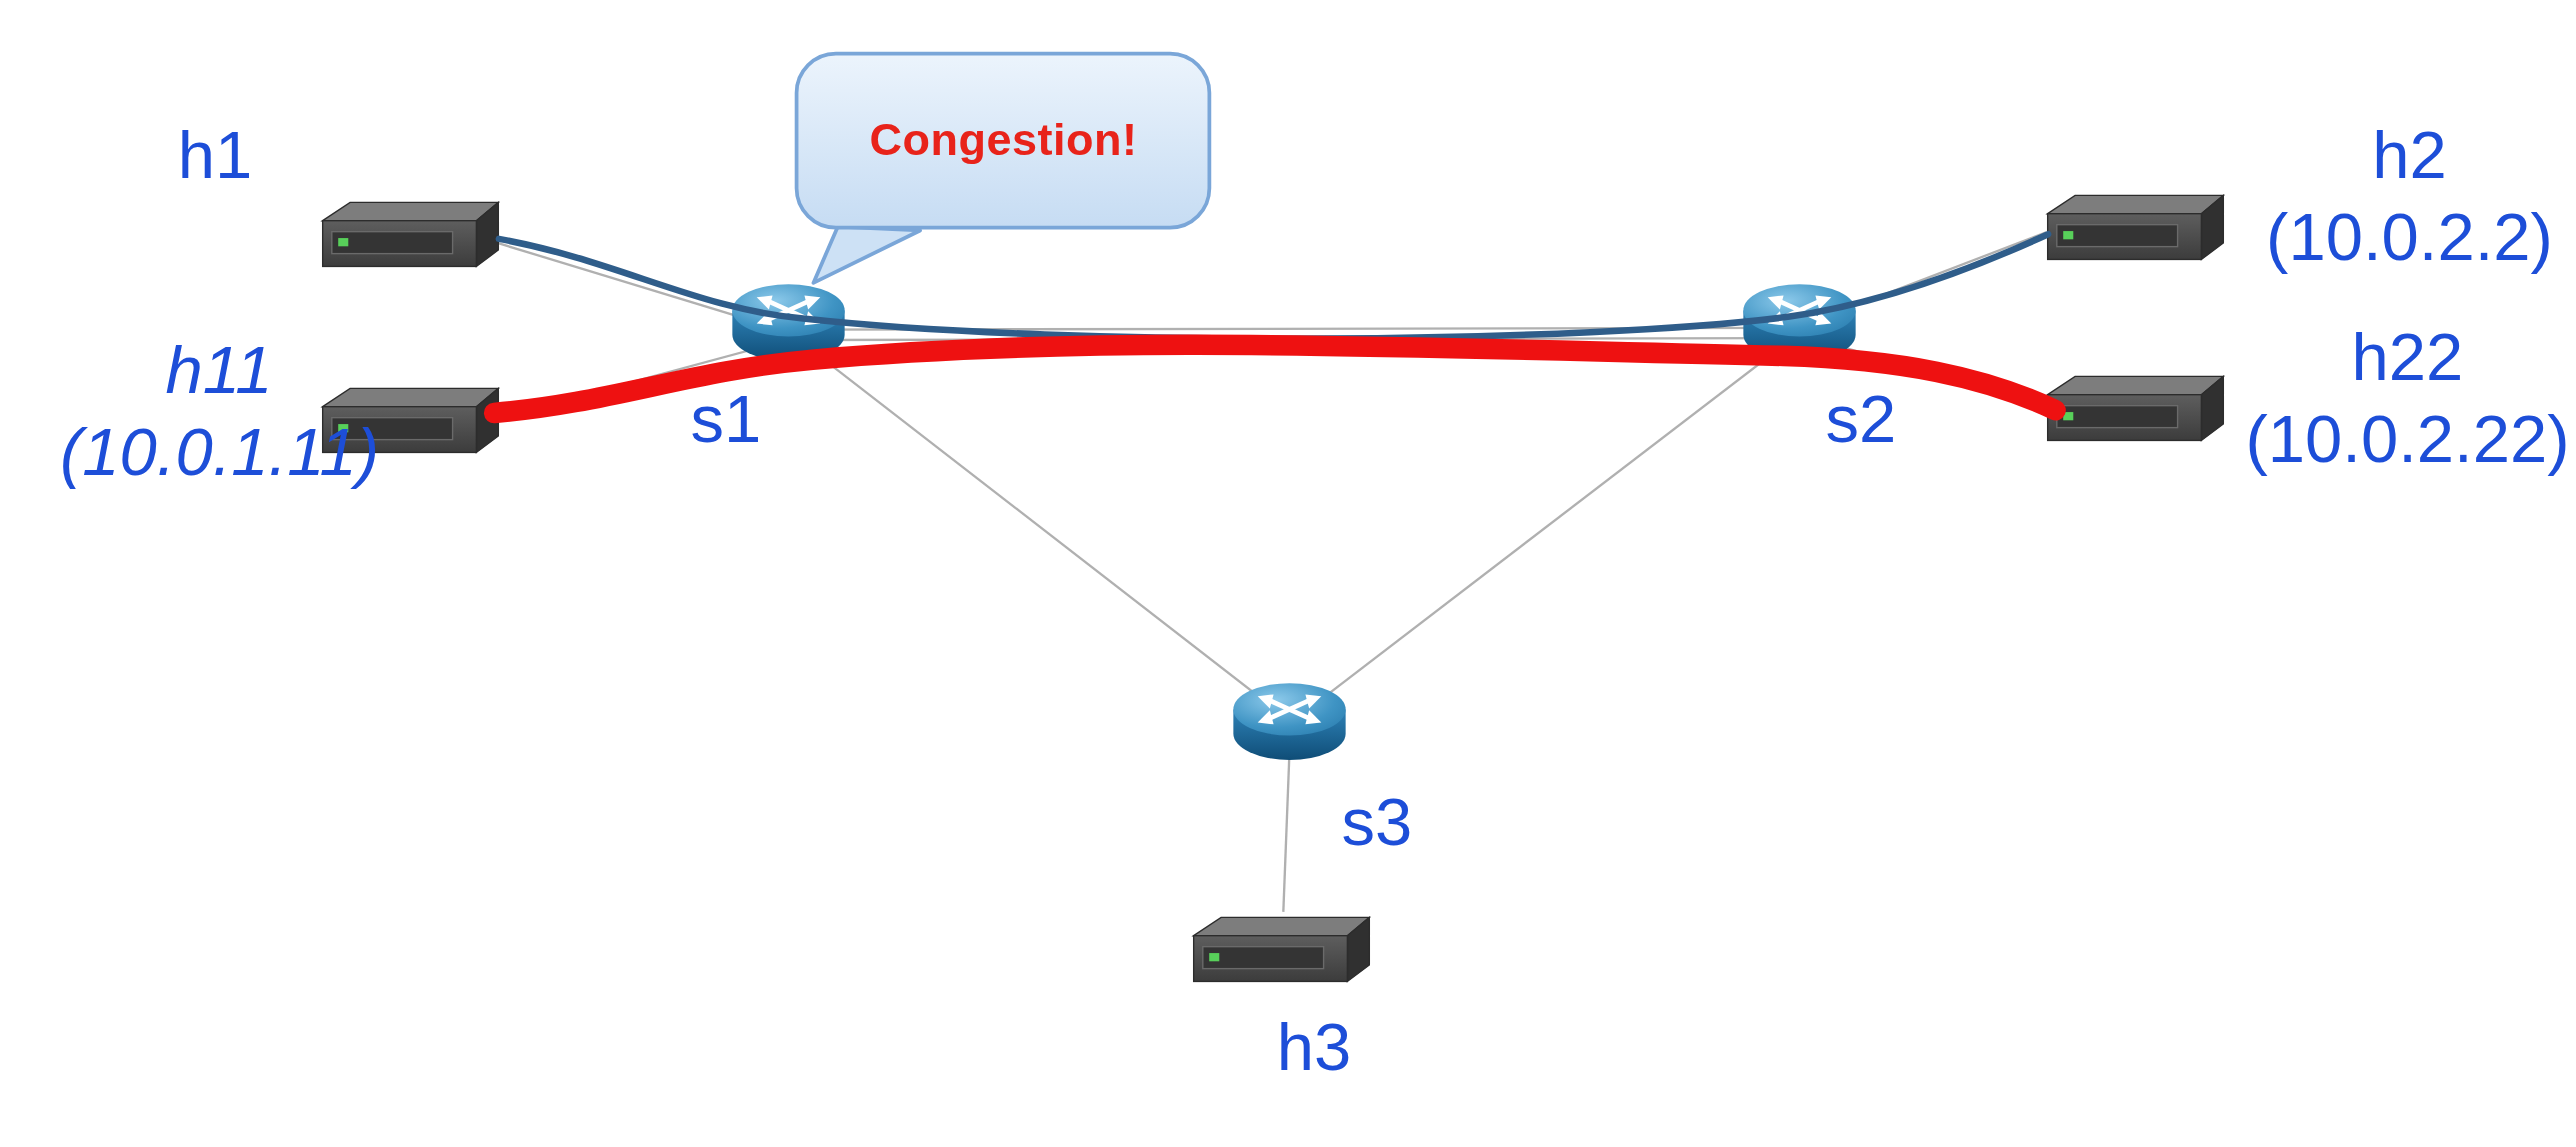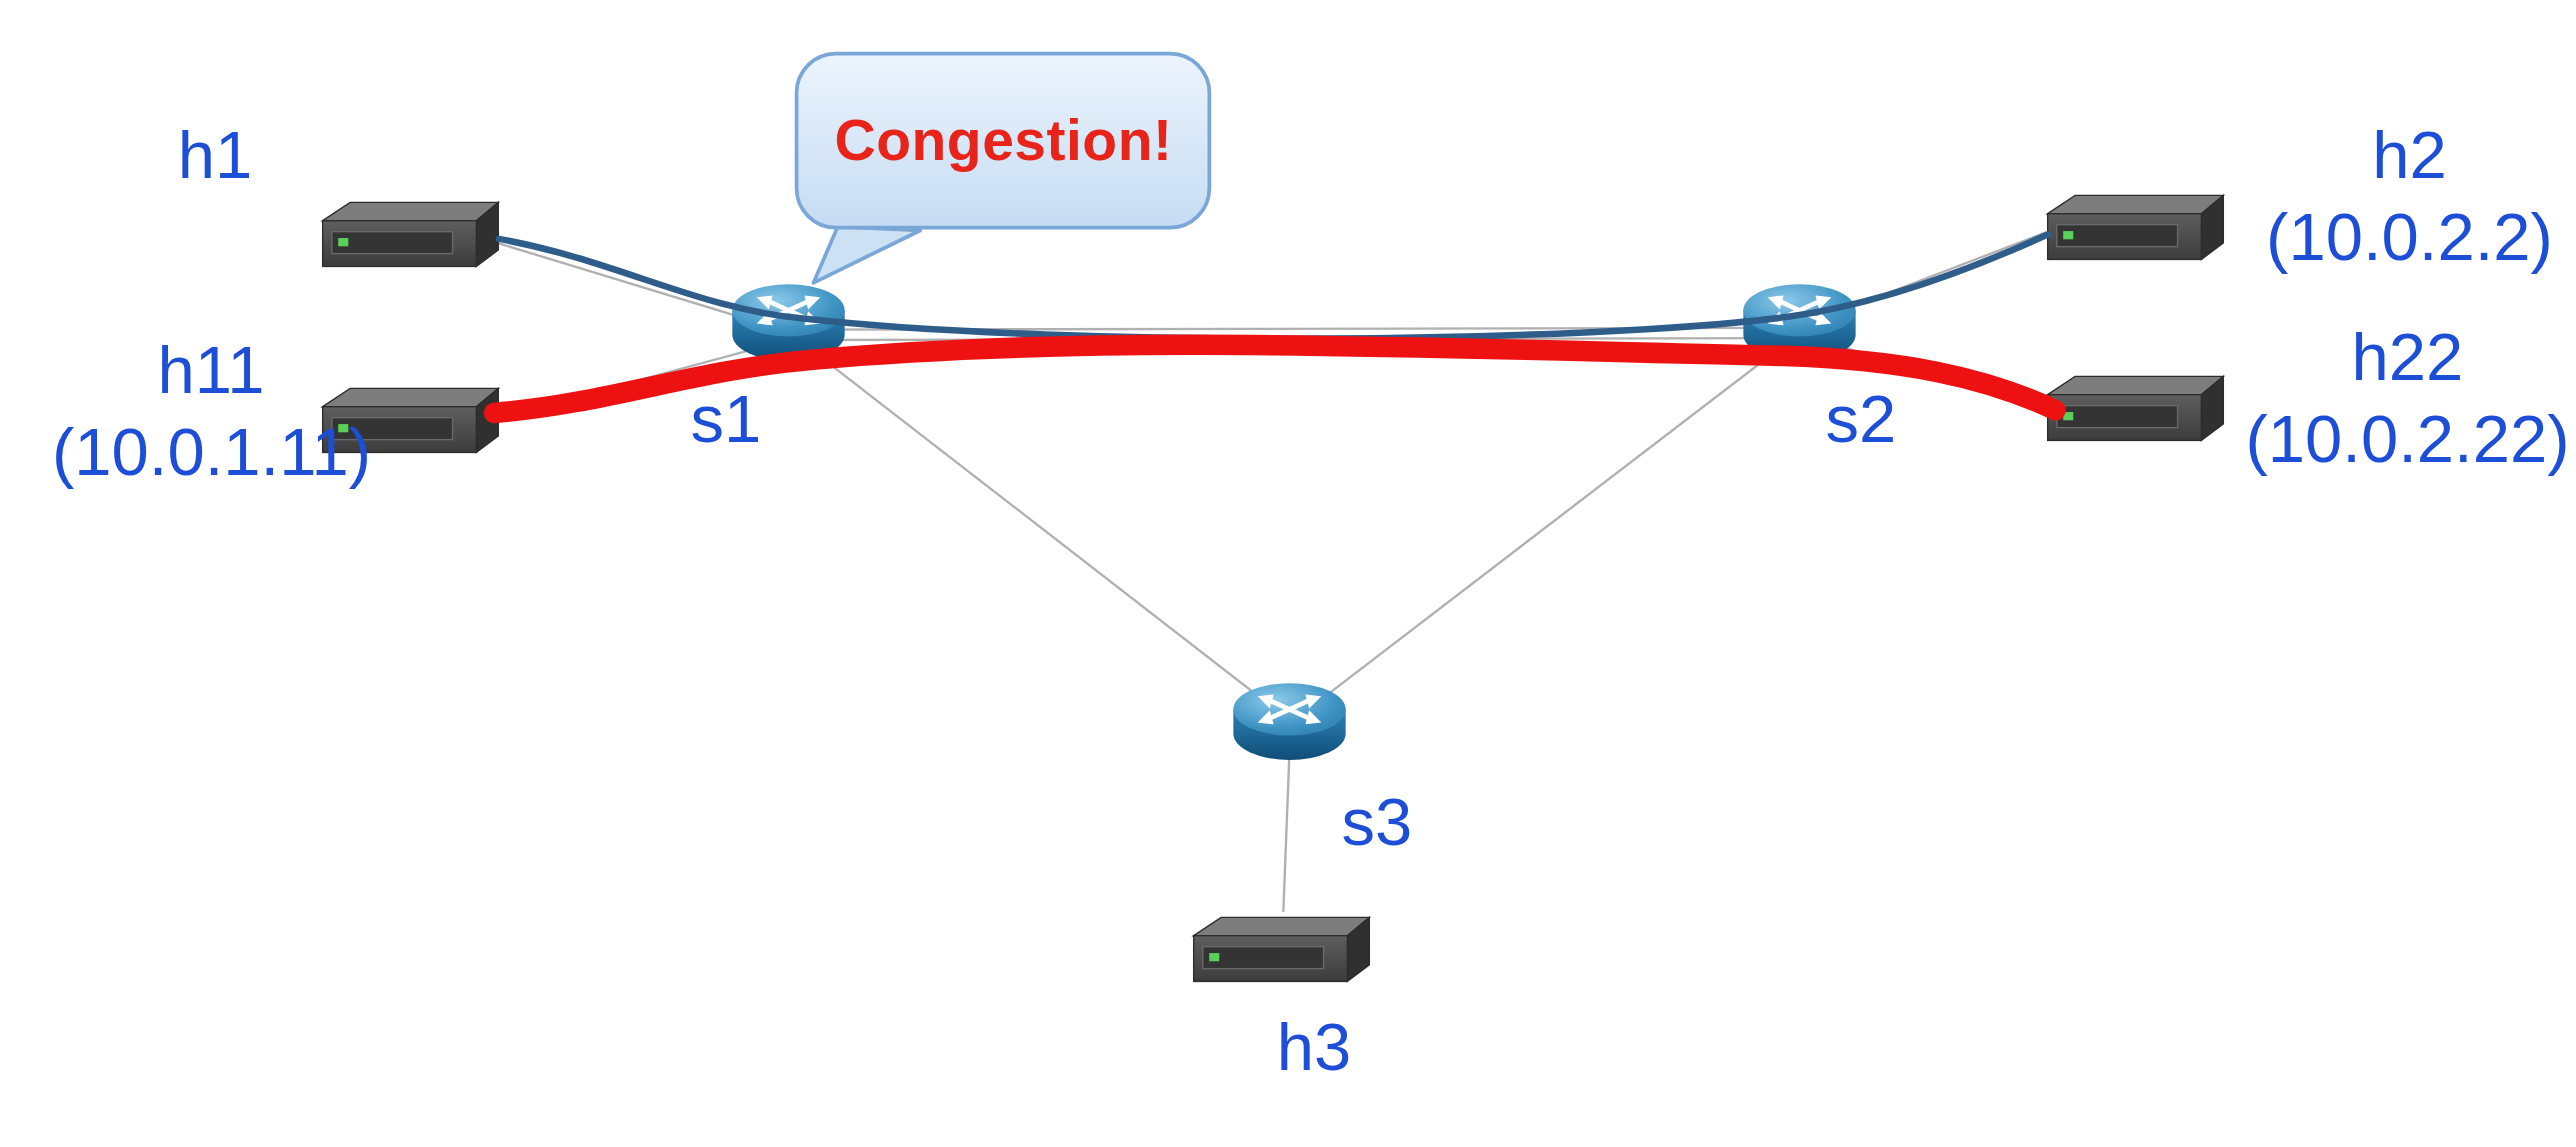--- a/index.html
+++ b/index.html
@@ -16,35 +16,35 @@
   #layer-flows{z-index:3;}
   .node-label{
     position:absolute;z-index:4;
     text-align:center;
     font-size:67px;line-height:1.22;color:#1d4ed8;
   }
   .callout-text{
     position:absolute;z-index:5;
     left:797px;top:53px;width:413px;height:174px;
     display:flex;align-items:center;justify-content:center;
-    font-size:57px;font-weight:bold;color:#e8231a;
+    font-size:45px;font-weight:bold;color:#e8231a;
     letter-spacing:0.5px;
   }
   
   #node-h1 {left:319px; top:195px;}
   #node-h11{left:319px; top:381px;}
   #node-h2 {left:2044px;top:188px;}
   #node-h22{left:2044px;top:369px;}
   #node-h3 {left:1190px;top:910px;}
   #node-s1 {left:723px; top:271px;}
   #node-s2 {left:1734px;top:271px;}
   #node-s3 {left:1224px;top:670px;}
   
   #label-h1 {left:56px;  top:114px; width:318px;}
-  #label-h11{left:52px;  top:329px; width:318px;}
+  #label-h11{left:60px;  top:329px; width:318px;font-style:italic;}
   #label-h2 {left:2243px;top:114px; width:333px;}
   #label-h22{left:2239px;top:316px; width:337px;}
   #label-h3 {left:1155px;top:990px;width:318px;margin-top:16px;}
   #label-s1 {left:670px; top:378px; width:112px;}
   #label-s2 {left:1805px;top:378px; width:112px;}
   #label-s3 {left:1321px;top:781px; width:112px;}
 </style>
 </head>
 <body>
 

